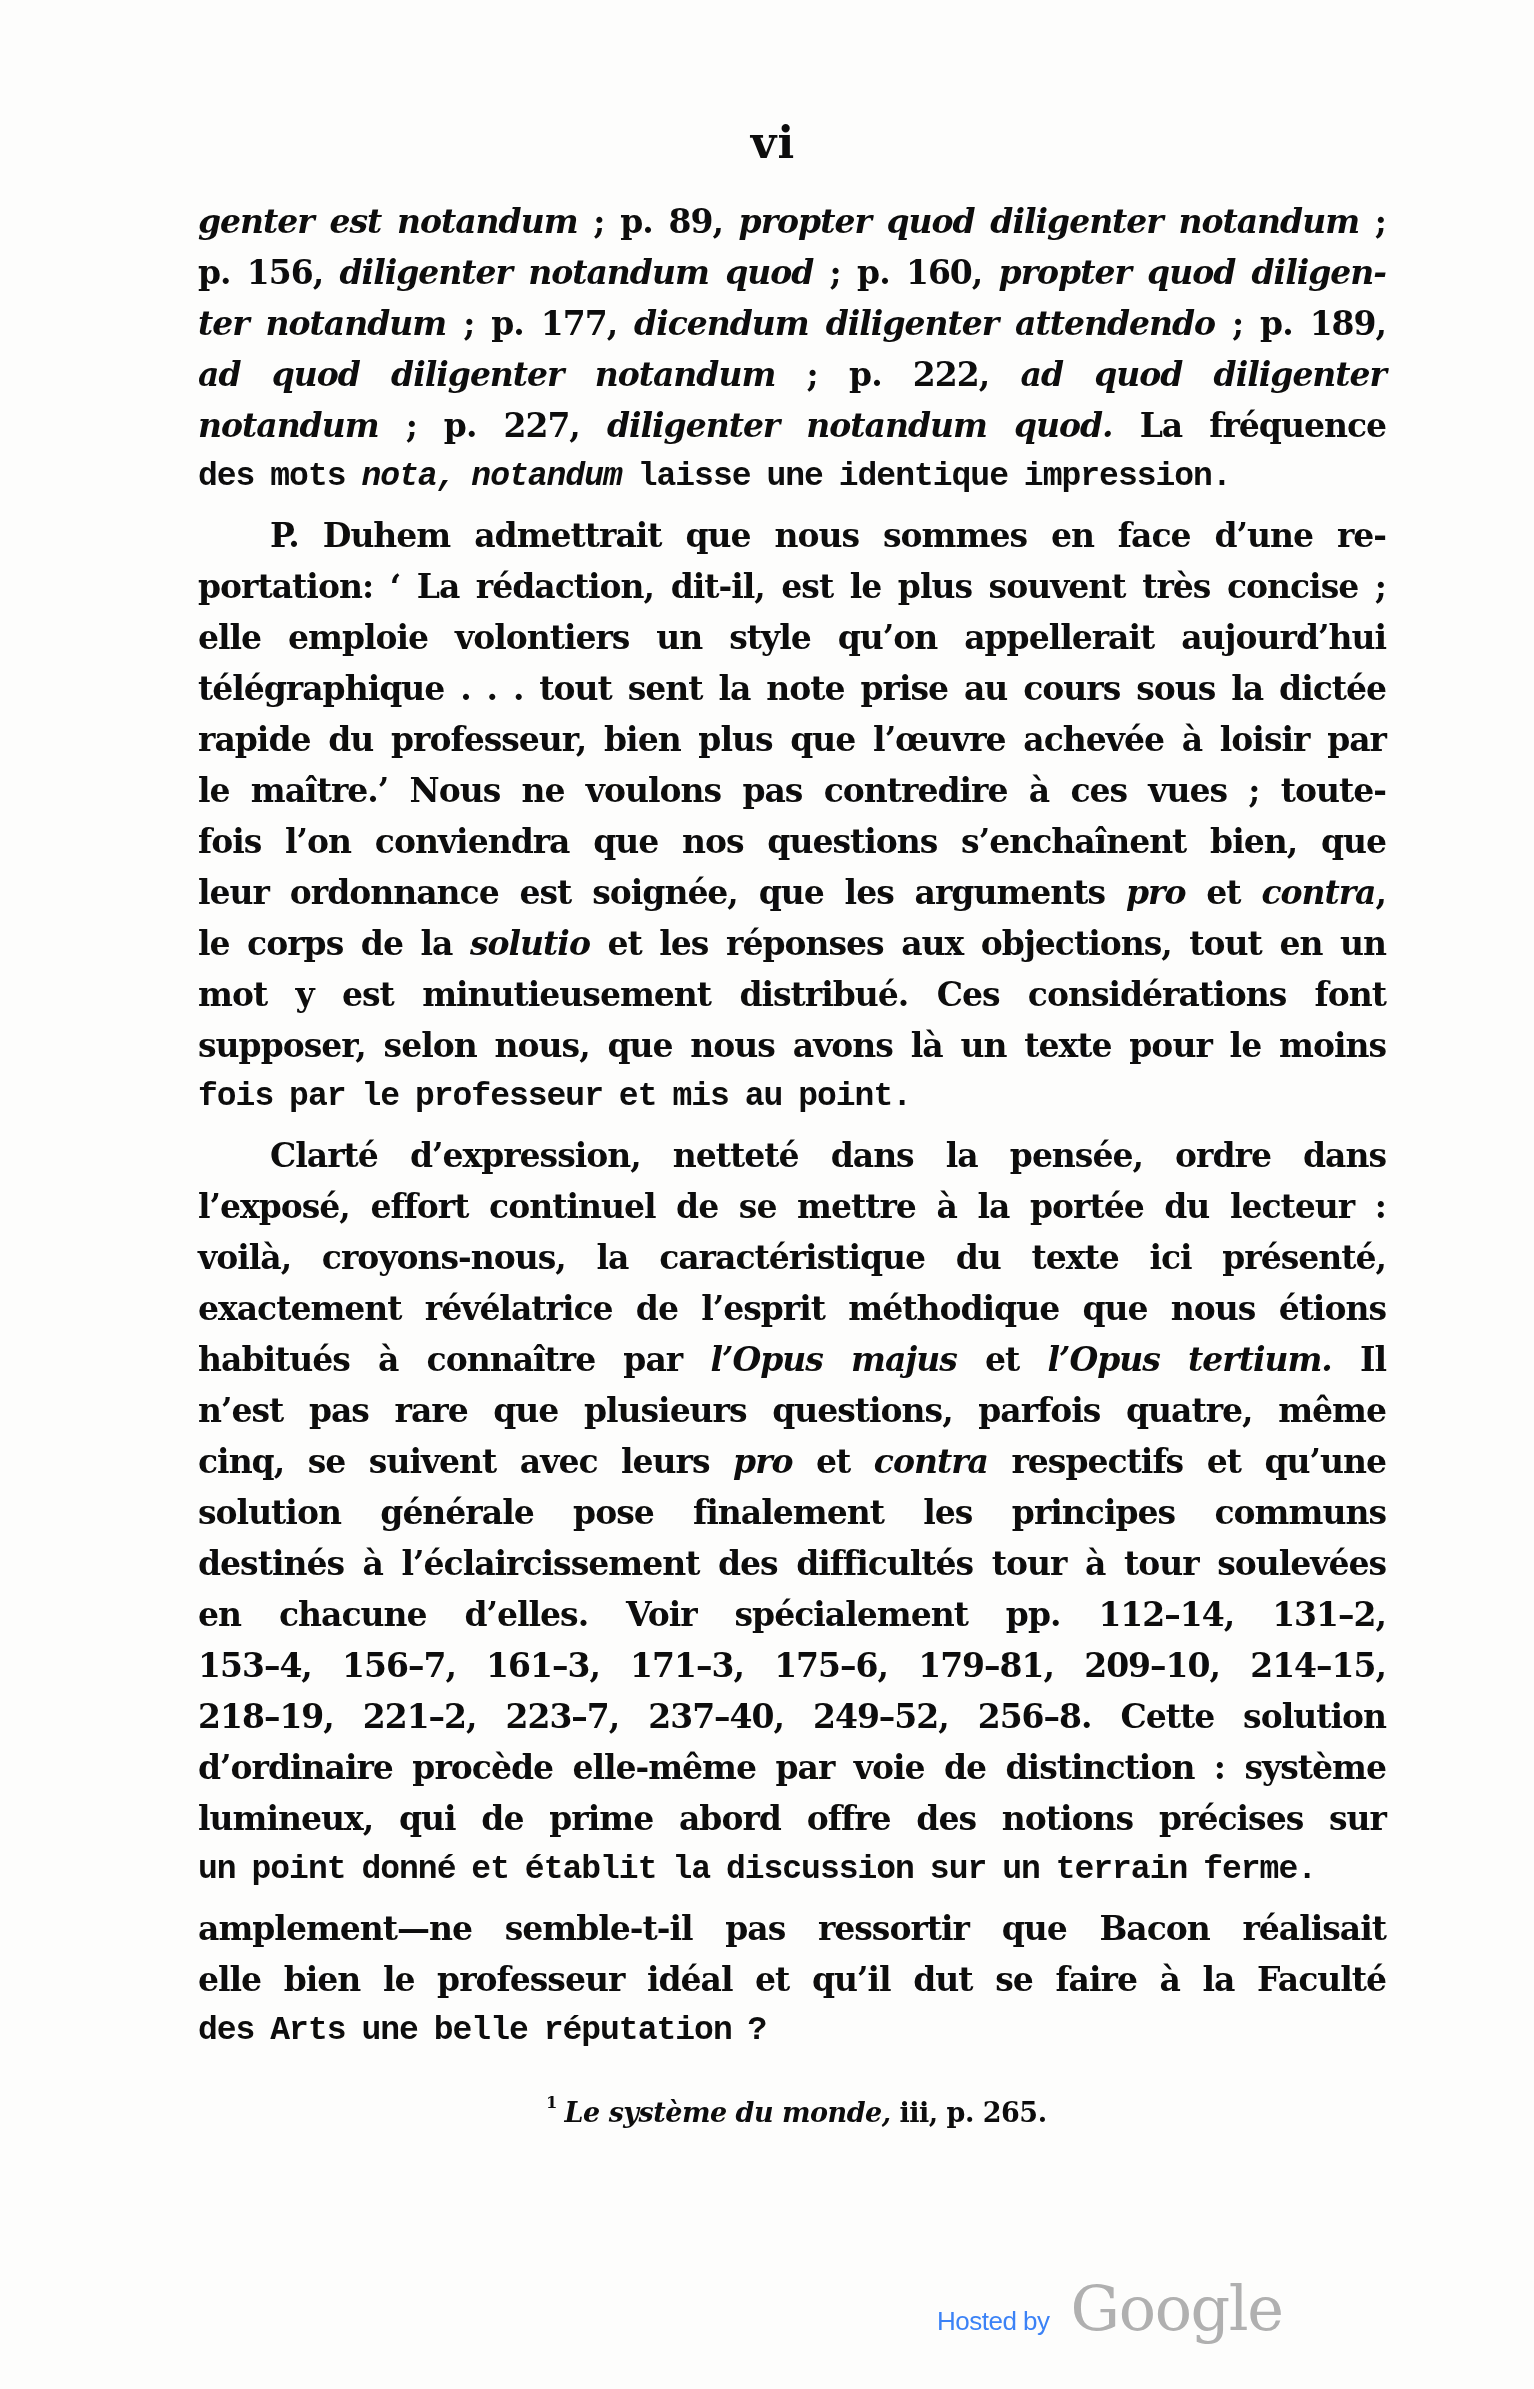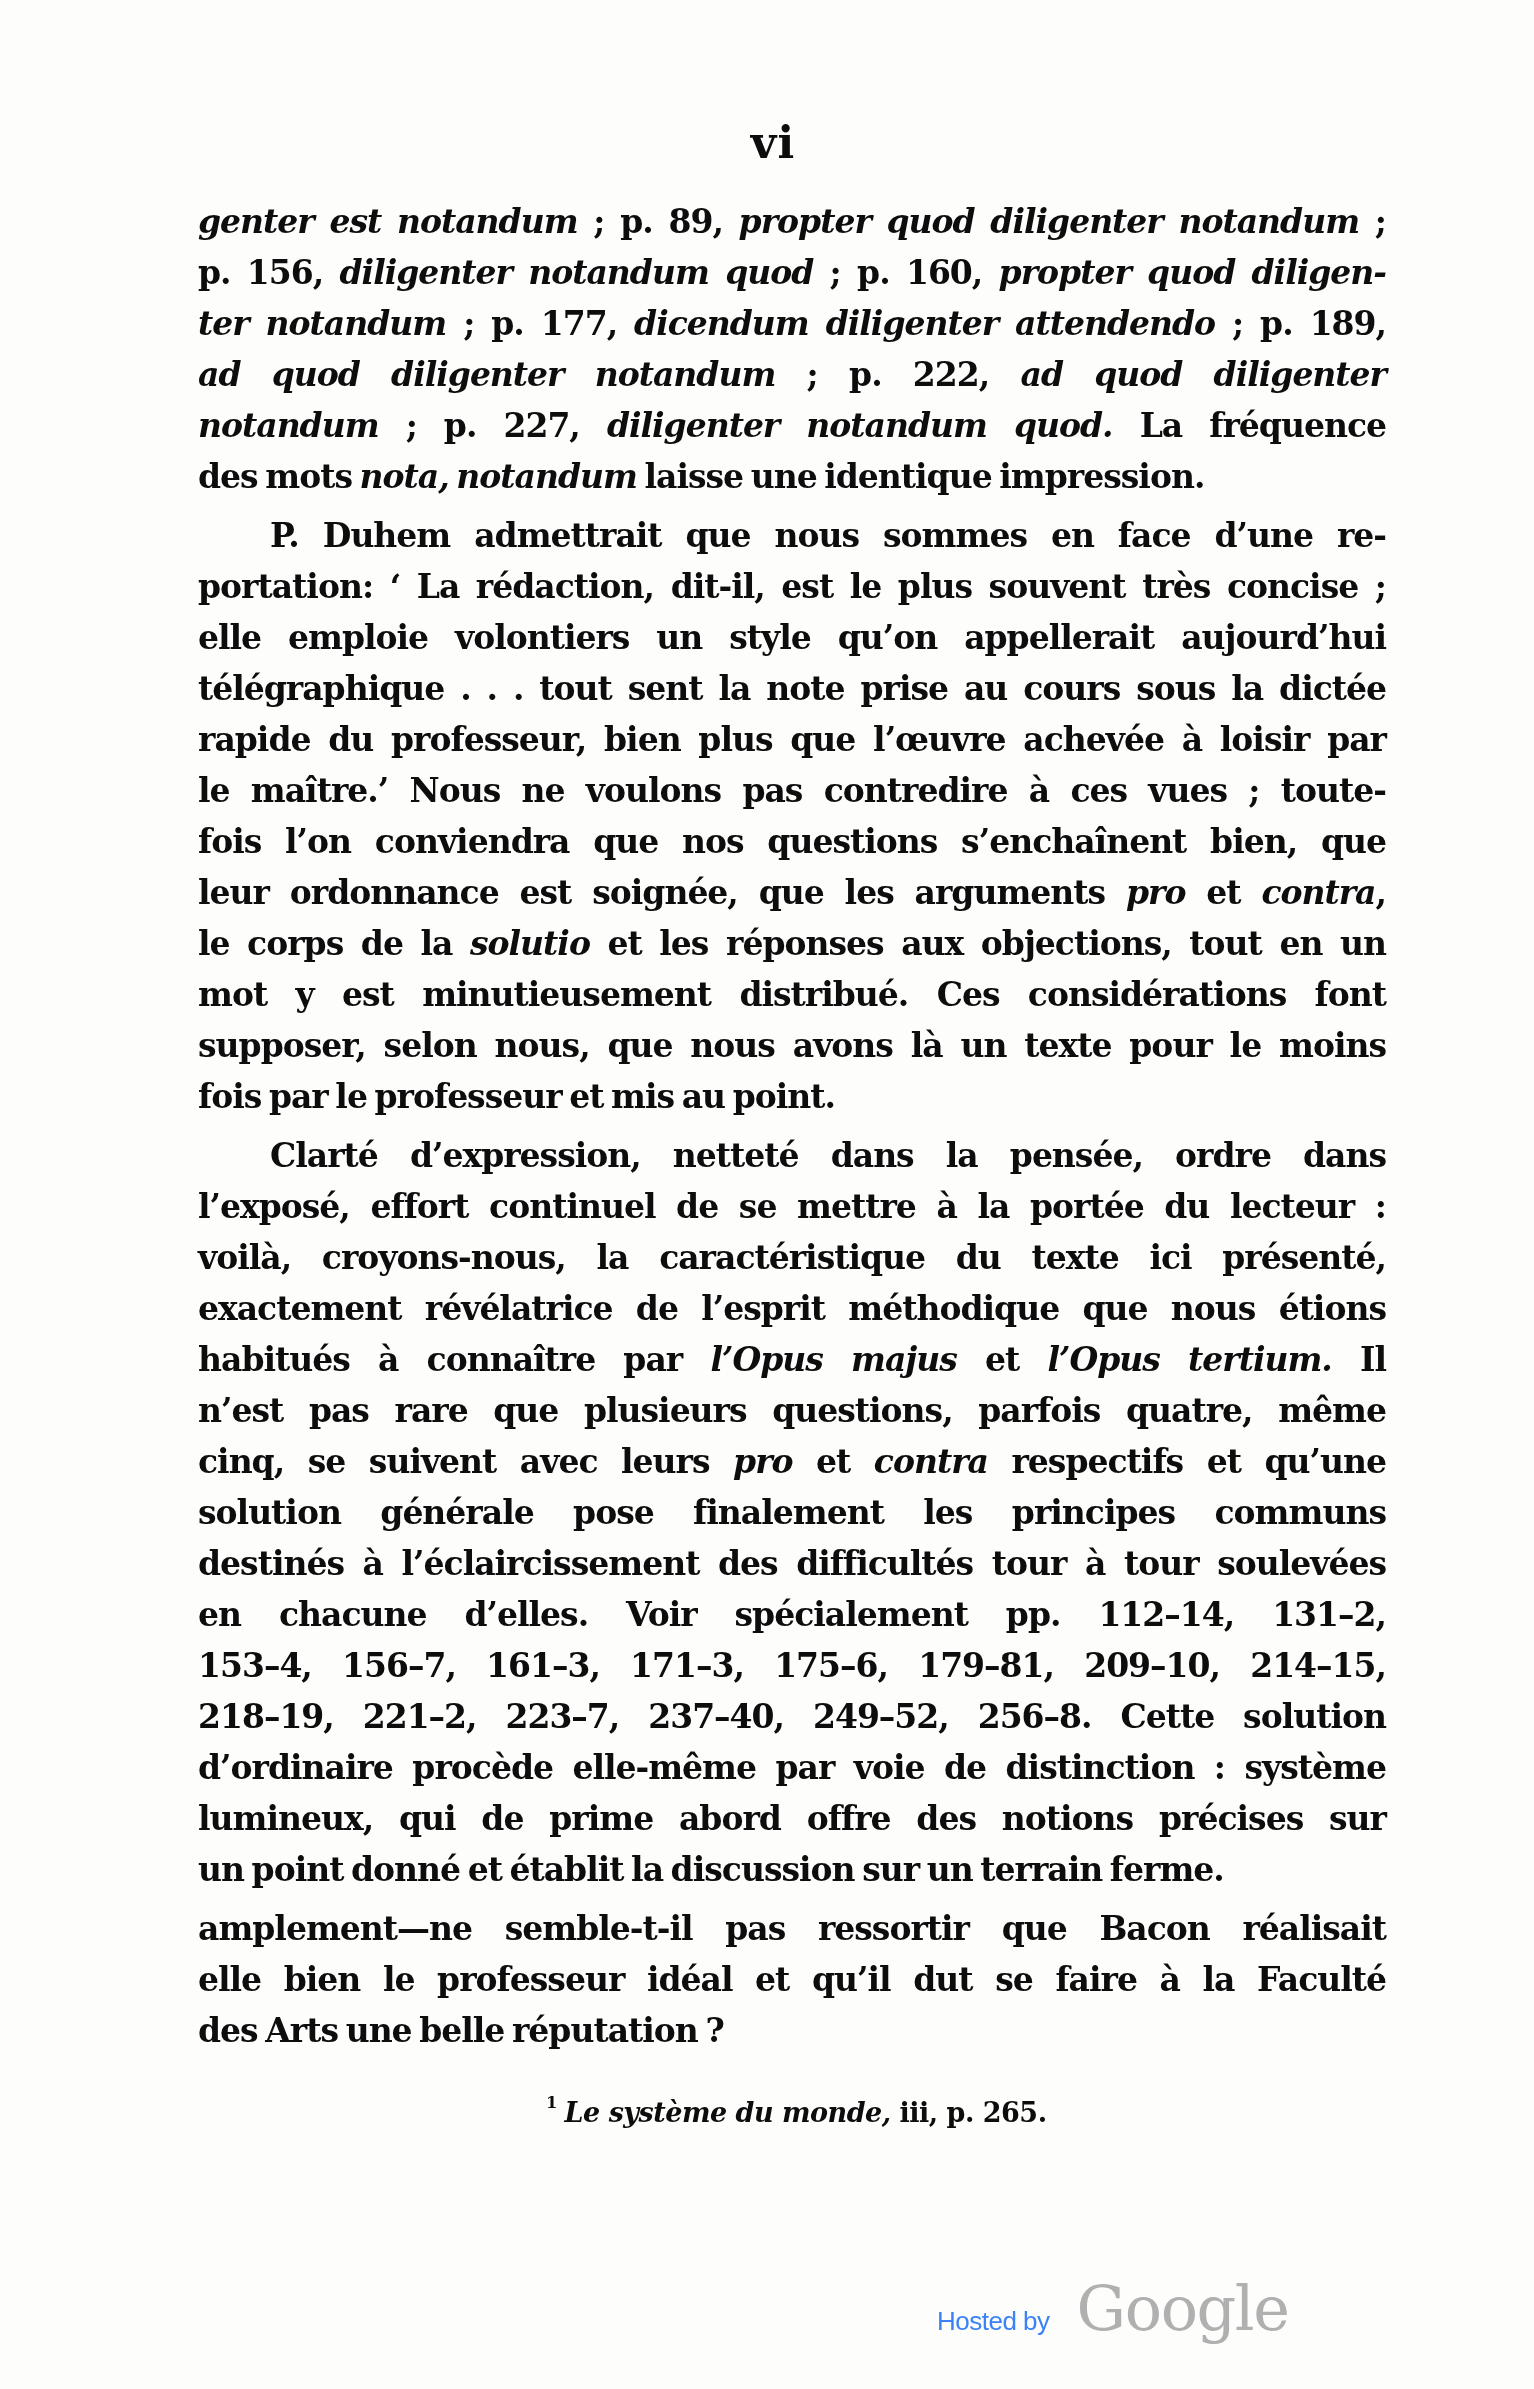--- a/index.html
+++ b/index.html
@@ -32,21 +32,21 @@
   }
   .paragraph{margin:8px;padding:0;}
   .line{
     height:51px;line-height:51px;
     text-align:justify;
     text-align-last:justify;
     text-justify:inter-word;
     overflow:visible;
     white-space:normal;
   }
-  .line.no-just{text-align:left;text-align-last:auto;}
+  .line.no-just{text-align:left;text-align-last:auto;font-family:Liberation Mono, monospace;}
   .line.indent{text-indent:72px;}
   .line em{font-style:italic;}
   .footnote{
     position:absolute;
     left:546px;top:2093px;
     font-size:27px;font-weight:700;
     letter-spacing:-0.5px;
     white-space:nowrap;
   }
   .footnote sup{
@@ -64,21 +64,21 @@
   .hosted-by{
     font-family:Liberation Sans, sans-serif;
     font-size:26px;
     letter-spacing:-0.5px;
     color:#3b82f6;
   }
   .google-logo{
     font-family:"DejaVu Serif",serif;
     font-size:62px;
     letter-spacing:-1.4px;
-    margin-left:27px;
+    margin-left:21px;
     color:var(--wm);
   }
 </style>
 </head>
 <body>
 
 <div class="scan-page">
 
   <div class="page-number">vi</div>
 

